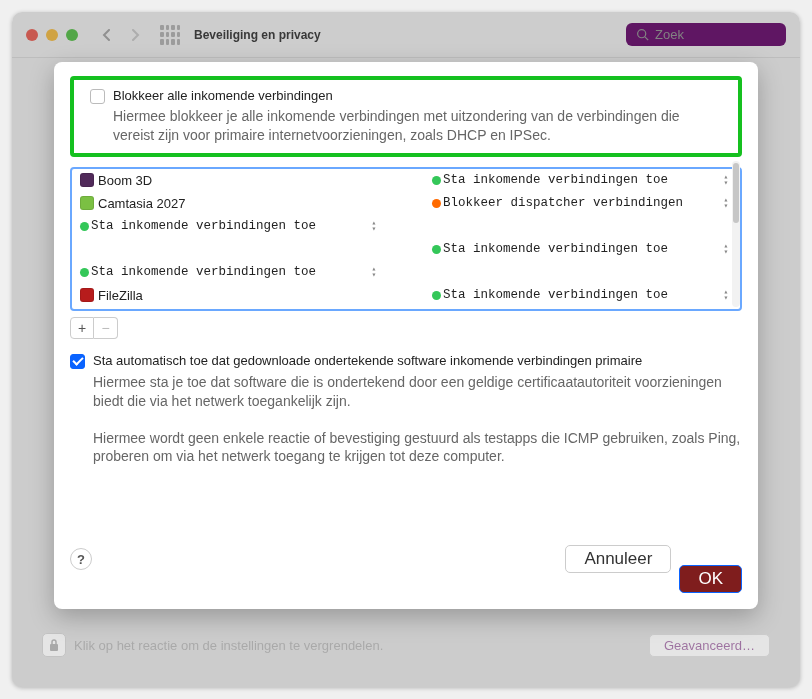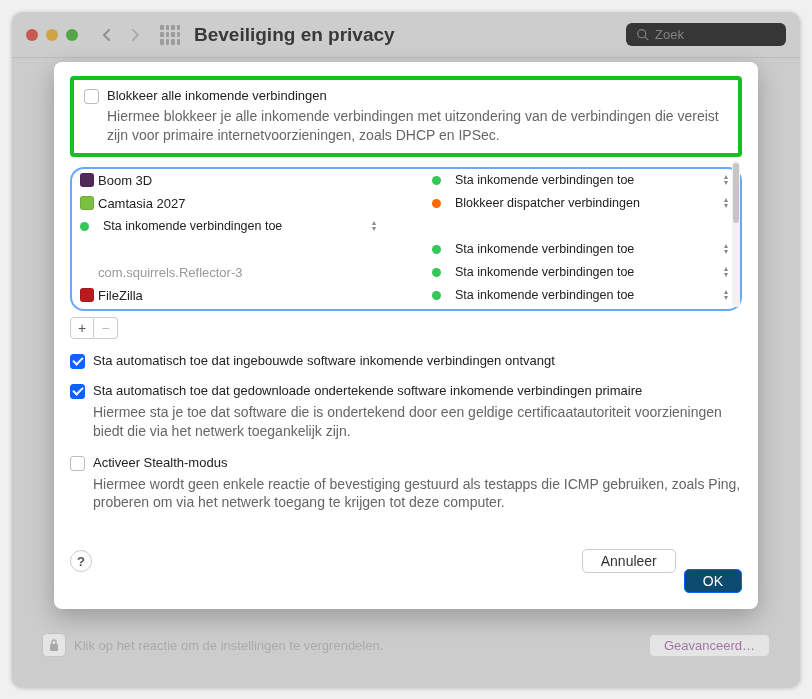--- a/index.html
+++ b/index.html
@@ -28,70 +28,70 @@
     .nav-btn {
       width:22px; height:22px; display:flex; align-items:center;justify-content:center;
       color:#aaa; font-size:16px; border-radius:4px;
     }
     .grid-btn{
       width:20px;height:20px;margin-left:14px;
       display:grid;grid-template-columns:repeat(4,1fr);grid-template-rows:repeat(3,1fr);
       gap:2px;
     }
     .grid-btn span{background:#b8b8b8;border-radius:1px;}
-    .title-text{ font-weight:600; font-size:19px; color:#444; margin-left:14px; }
+    .title-text{ font-weight:600; font-size:12px; color:#444; margin-left:14px; }
     .search {
       margin-left:auto; display:flex; align-items:center;
-      background:#404040; border-radius:6px; padding:4px 10px; width:160px;
+      background:#701a75; border-radius:6px; padding:4px 10px; width:160px;
       color:#999; font-size:13px;
     }
     .search svg{margin-right:6px;}
     .backdrop-dim {
       position:absolute; inset:0; background:rgba(0,0,0,0.15);
     }
     .sheet {
       position:absolute; left:42px; top:50px; right:42px; bottom:78px;
       background:#fff; border-radius:8px;
       box-shadow:0 8px 24px rgba(0,0,0,0.25);
       padding:14px 16px 16px 16px;
       display:flex; flex-direction:column;
     }
     .highlight-box {
       border:4px solid #15c01f; border-radius:4px;
-      padding:8px 10px;
+      padding:8px 16px;
     }
     .chk-row { display:flex; align-items:flex-start; gap:8px; }
     .chk {
       width:15px;height:15px;border:1px solid #bbb;border-radius:3px;background:#fff;
       flex-shrink:0; margin-top:1px; display:flex;align-items:center;justify-content:center;
     }
     .chk.checked{background:#0a63ff;border-color:#0a63ff;}
     .chk.checked::after{
       content:""; width:4px;height:8px;border:solid #fff;border-width:0 2px 2px 0;
       transform:rotate(45deg);margin-top:-2px;
     }
     .chk-body{flex:1;}
     .chk-label{font-size:13px;color:#222;}
     .chk-desc{font-size:14px;color:#666;margin-top:4px;line-height:1.35;}
     .app-list {
-      margin-top:10px; border:2px solid #6aa8ff; border-radius:14px;
+      margin-top:10px; border:2px solid #6aa8ff; border-radius:4px;
       background:#fff; overflow:hidden;
     }
     .app-list-inner{
       max-height:140px; overflow:hidden;
     }
     .app-row {
       display:flex; align-items:center; height:23px;
       padding:0 8px; font-size:13px;
     }
     .app-row-left{display:flex;align-items:center;gap:4px;flex:1;min-width:0;}
     .app-icon{width:14px;height:14px;border-radius:3px;flex-shrink:0;}
     .app-name{white-space:nowrap;overflow:hidden;text-overflow:ellipsis;color:#222;}
     .app-name.dim{color:#999;}
-    .app-row-right{display:flex;align-items:center;gap:14px;width:300px;}
+    .app-row-right{display:flex;align-items:center;gap:2px;width:300px;font-family:Liberation Mono, monospace;}
     .status-dot{width:9px;height:9px;border-radius:50%;}
     .status-dot.green{background:#34c759;} .status-dot.orange{background:#ff6a00;}
     .status-text{flex:1;color:#222;font-size:12.5px;}
     .stepper{
       width:12px;display:flex;flex-direction:column;color:#888;font-size:8px;line-height:6px;
       align-items:center;
     }
     .vscroll{
       position:absolute; right:2px; top:4px; bottom:4px; width:8px;
       background:#f2f2f2;border-radius:4px;
@@ -115,24 +115,24 @@
     .option-inner{padding-left:23px;}
     .bottom-bar{
       margin-top:auto; display:flex; align-items:center; padding-top:16px;
     }
     .help-btn{
       width:22px;height:22px;border-radius:50%;border:1px solid #ccc;background:#fff;
       display:flex;align-items:center;justify-content:center;font-size:13px;color:#555;
       font-weight:600;
     }
     .btn{
-      padding:3px 18px;border-radius:5px;font-size:14px;border:1px solid #ccc;
+      padding:3px 18px;border-radius:5px;font-size:17px;border:1px solid #ccc;
       background:#fff;margin-left:8px;
     }
-    .btn.primary{background:#0c4a6e;color:#fff;border-color:#0a63ff;margin-top:40px;}
+    .btn.primary{background:#7f1d1d;color:#fff;border-color:#0a63ff;margin-top:40px;}
     .push-right{margin-left:auto;}
     .lock-row{
       position:absolute; left:30px; right:30px; bottom:30px;
       display:flex;align-items:center;color:#888;font-size:13px;opacity:0.5;
       gap:8px;
     }
     .lock-icon{
       width:24px;height:24px;border:1px solid #bbb;border-radius:5px;
       display:flex;align-items:center;justify-content:center;background:#fff;
     }
@@ -260,24 +260,20 @@
               <div class="app-row-right">
                 <div class="status-dot green"></div>
                 <span class="status-text">Sta inkomende verbindingen toe</span>
                 <div class="stepper">
                   <span>▴</span>
                   <span>▾</span>
                 </div>
               </div>
             </div>
             <div class="app-row">
-              <div class="app-row-left">
-                <div class="app-icon" style="background:transparent;border:none"></div>
-                <span class="app-name dim">com.squirrels.Reflector-3</span>
-              </div>
               <div class="app-row-right">
                 <div class="status-dot green"></div>
                 <span class="status-text">Sta inkomende verbindingen toe</span>
                 <div class="stepper">
                   <span>▴</span>
                   <span>▾</span>
                 </div>
               </div>
             </div>
             <div class="app-row">
@@ -300,48 +296,34 @@
       <div class="vscroll">
         <div class="vscroll-thumb"></div>
       </div>
     </div>
 
     <div class="list-toolbar">
       <div class="sq-btn">+</div>
       <div class="sq-btn">−</div>
     </div>
 
-    <div class="option-block">
-      <div class="chk-row">
-        <div class="chk checked"></div>
-        <div class="chk-body">
-          <div class="chk-label">Sta automatisch toe dat ingebouwde software inkomende verbindingen ontvangt</div>
-        </div>
-      </div>
-    </div>
 
     <div class="option-block">
       <div class="chk-row">
         <div class="chk checked"></div>
         <div class="chk-body">
           <div class="chk-label">Sta automatisch toe dat gedownloade ondertekende software inkomende verbindingen primaire</div>
         </div>
       </div>
       <div class="option-inner">
         <div class="chk-desc">Hiermee sta je toe dat software die is ondertekend door een geldige certificaatautoriteit voorzieningen biedt die via het netwerk toegankelijk zijn.</div>
       </div>
     </div>
 
     <div class="option-block">
-      <div class="chk-row">
-        <div class="chk"></div>
-        <div class="chk-body">
-          <div class="chk-label">Activeer Stealth-modus</div>
-        </div>
-      </div>
       <div class="option-inner">
         <div class="chk-desc">Hiermee wordt geen enkele reactie of bevestiging gestuurd als testapps die ICMP gebruiken, zoals Ping, proberen om via het netwerk toegang te krijgen tot deze computer.</div>
       </div>
     </div>
 
     <div class="bottom-bar">
       <div class="help-btn">?</div>
       <div class="push-right"></div>
       <div class="btn">Annuleer</div>
       <div class="btn primary">OK</div>

